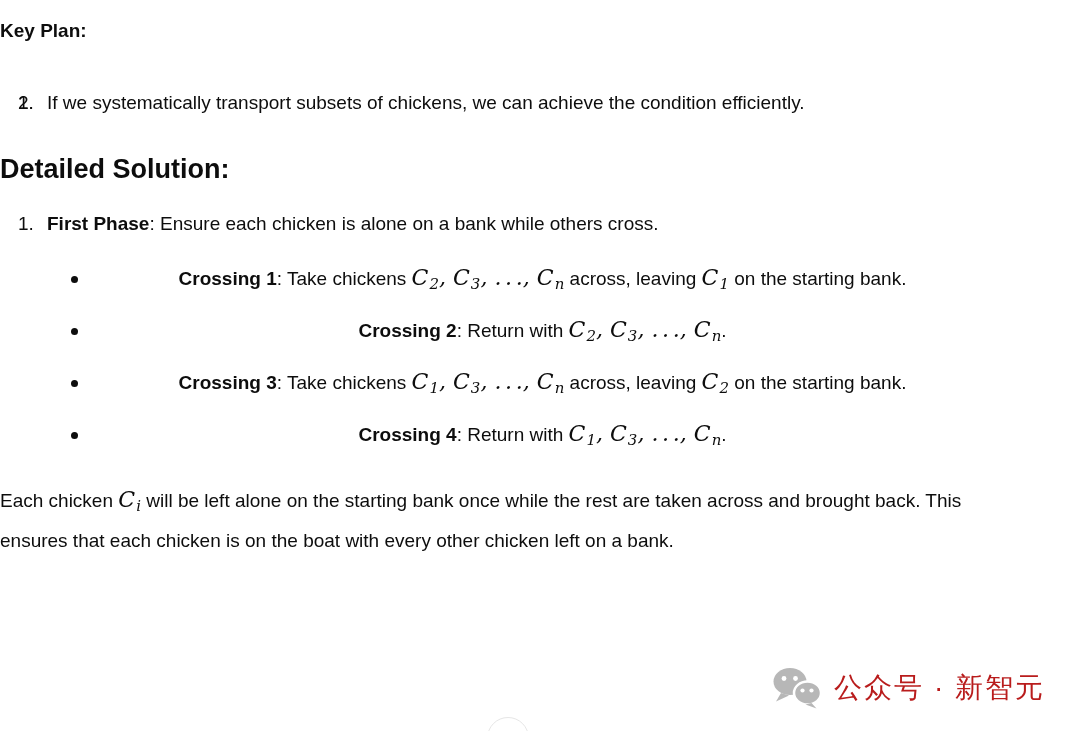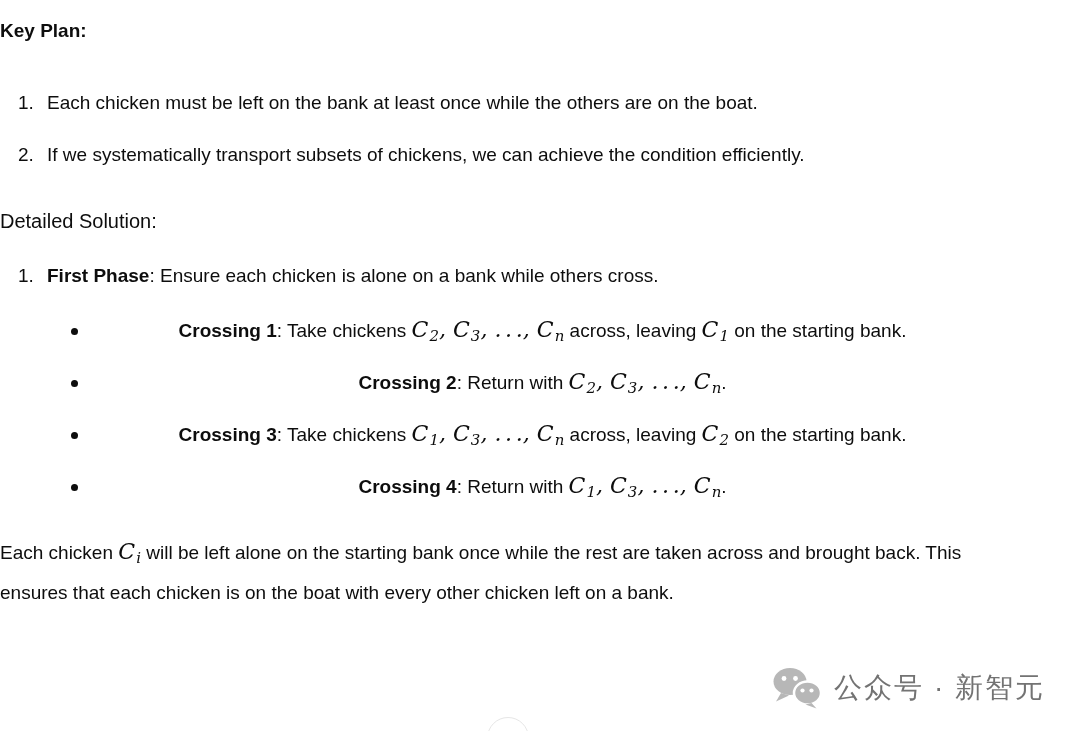--- a/index.html
+++ b/index.html
@@ -11,21 +11,21 @@
     font-size: 19px;
     position: relative;
     overflow: hidden;
   }
   .doc { padding-top: 17px; width: 989px; }
 
   h4.keyplan {
     font-size: 19px; font-weight: 700; line-height: 28px; margin: 0;
   }
   h3.detailed {
-    font-size: 20px; font-weight: 400; line-height: 32px; margin: 36px 0 0 0;
+    font-size: 27px; font-weight: 700; line-height: 32px; margin: 36px 0 0 0;
   }
   strong { font-weight: 700; }
 
   ol, ul { list-style: none; margin: 0; padding: 0; }
   ol.plan { margin-top: 44px; }
   ol.solution { margin-top: 25px; }
   ul.crossings { margin-top: 27px; }
 
   li.oli {
     position: relative; padding-left: 47px; line-height: 28px; white-space: nowrap;
@@ -58,21 +58,21 @@
     line-height: 0;
     vertical-align: baseline;
     position: relative;
     top: 0.28em;
     margin-left: 1px;
   }
 
   .watermark {
     position: absolute; right: 35px; bottom: 22px;
     display: flex; align-items: center; gap: 12px;
-    color: #737373;
+    color: #b91c1c;
   }
   .wm-text {
     font-size: 28px; letter-spacing: 2px;
     font-family: "Liberation Sans", "DejaVu Sans", sans-serif;
   }
   .wechat-icon { display: block; }
 
   .scroll-btn {
     position: absolute; left: 487px; top: 717px;
     width: 42px; height: 42px; border-radius: 50%;
@@ -83,21 +83,20 @@
 </head>
 <body>
 
 <main class="doc">
 
   <h4 class="keyplan"><strong>Key Plan</strong>:</h4>
 
   <ol class="plan">
     <li class="oli">
       <span class="marker">1.</span>
-      <span class="li-text">Each chicken must be left on the bank at least once while the others are on the boat.</span>
     </li>
     <li class="oli">
       <span class="marker">2.</span>
       <span class="li-text">If we systematically transport subsets of chickens, we can achieve the condition efficiently.</span>
     </li>
   </ol>
 
   <h3 class="detailed">Detailed Solution:</h3>
 
   <ol class="solution">

